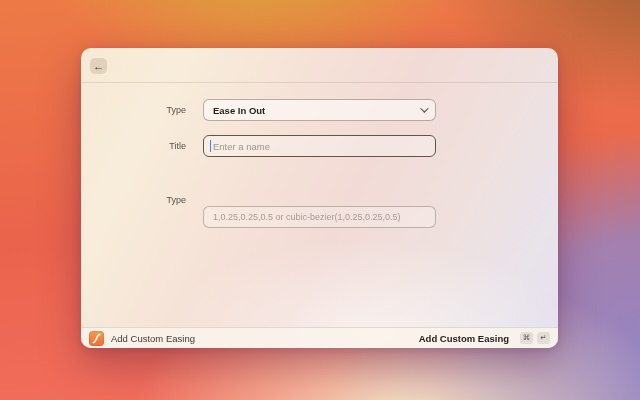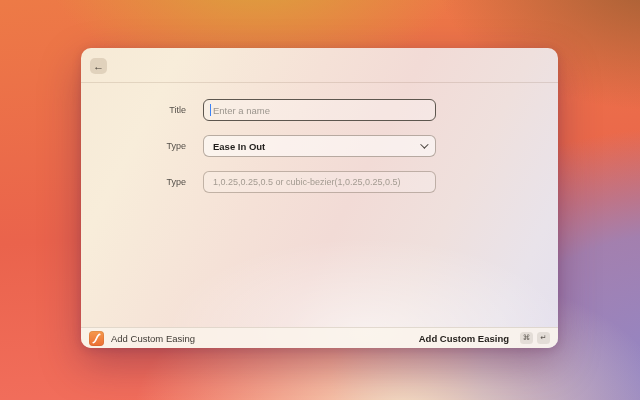--- a/index.html
+++ b/index.html
@@ -56,21 +56,21 @@
     font-size:9.5px; color:#3a352f;
   }
   .title-input::placeholder { color:#9c968e; opacity:1; }
   .caret {
     position:absolute; left:7px; top:5px; width:1px; height:12px;
     background:#3b82f6;
   }
   .value-input {
     border:1px solid rgba(110,92,74,0.4);
     background:rgba(255,255,255,0.22);
-    font-size:9px; color:#3a352f;
+    font-size:9px; color:#3a352f;margin-top:35px;
   }
   .value-input::placeholder { color:#a39b91; opacity:1; }
 
   .select {
     width:233px; height:22px; border-radius:6px;
     border:1px solid rgba(90,72,55,0.42);
     background:rgba(255,255,255,0.55);
     display:flex; align-items:center; padding:0 9px; cursor:pointer;
   }
   .select-value { font-size:9.5px; font-weight:700; color:#211f1c; flex:1; }
@@ -111,34 +111,34 @@
 
   <div class="win-header">
     <div class="back-btn">
       <span>←</span>
     </div>
   </div>
 
   <div class="form">
 
     <div class="row">
-      <div class="row-label">Title</div>
-      <div class="field-wrap">
-        <input class="text-input title-input" type="text" placeholder="Enter a name" style="">
-        <span class="caret"></span>
-      </div>
-    </div>
-
-    <div class="row">
       <div class="row-label">Type</div>
       <div class="field-wrap">
         <div class="select">
           <span class="select-value">Ease In Out</span>
           <span class="chevron"></span>
         </div>
+      </div>
+    </div>
+
+    <div class="row">
+      <div class="row-label">Title</div>
+      <div class="field-wrap">
+        <input class="text-input title-input" type="text" placeholder="Enter a name" style="">
+        <span class="caret"></span>
       </div>
     </div>
 
     <div class="row">
       <div class="row-label">Type</div>
       <div class="field-wrap">
         <input class="text-input value-input" type="text" placeholder="1,0.25,0.25,0.5 or cubic-bezier(1,0.25,0.25,0.5)" style="">
       </div>
     </div>
 

